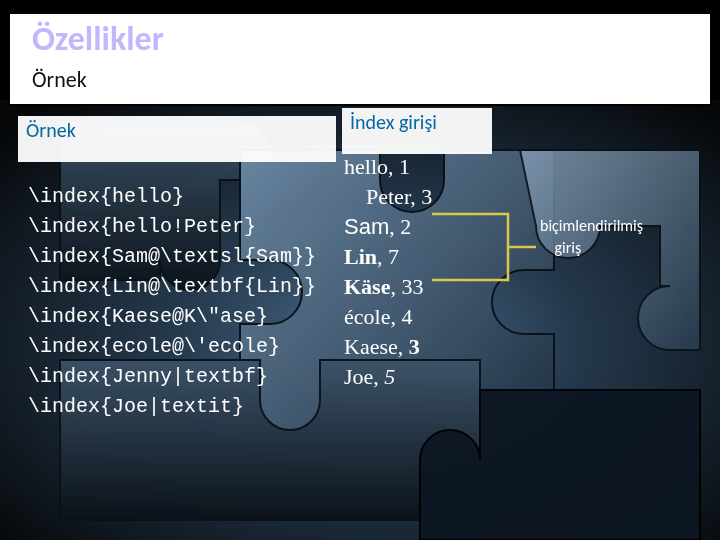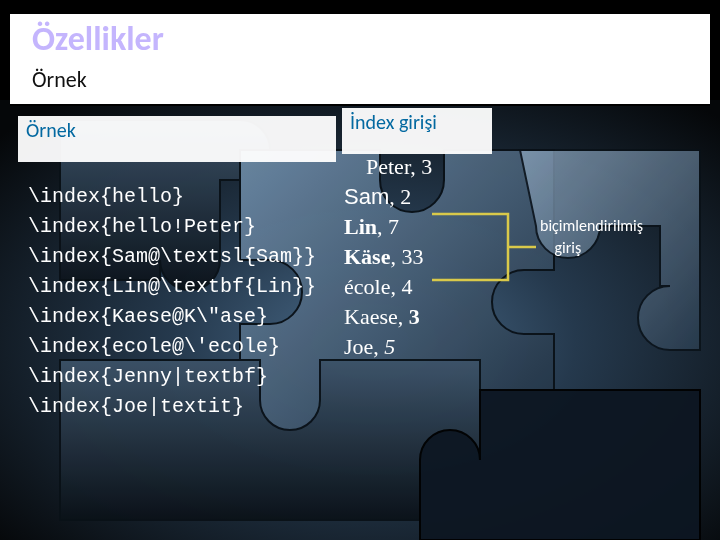--- a/index.html
+++ b/index.html
@@ -182,20 +182,23 @@
 <span>\index{hello}</span>
 <span>\index{hello!Peter}</span>
 <span>\index{Sam@\textsl{Sam}}</span>
 <span>\index{Lin@\textbf{Lin}}</span>
 <span>\index{Kaese@K\"ase}</span>
 <span>\index{ecole@\'ecole}</span>
 <span>\index{Jenny|textbf}</span>
 <span>\index{Joe|textit}</span></div>
 
   <div class="output-col">
+    <div class="row">
+      <span>hello</span>, <span>1</span>
+    </div>
     <div class="row indent">
       <span>Peter</span>, <span>3</span>
     </div>
     <div class="row">
       <span class="sl">Sam</span>, <span>2</span>
     </div>
     <div class="row">
       <span class="bf">Lin</span>, <span>7</span>
     </div>
     <div class="row">

